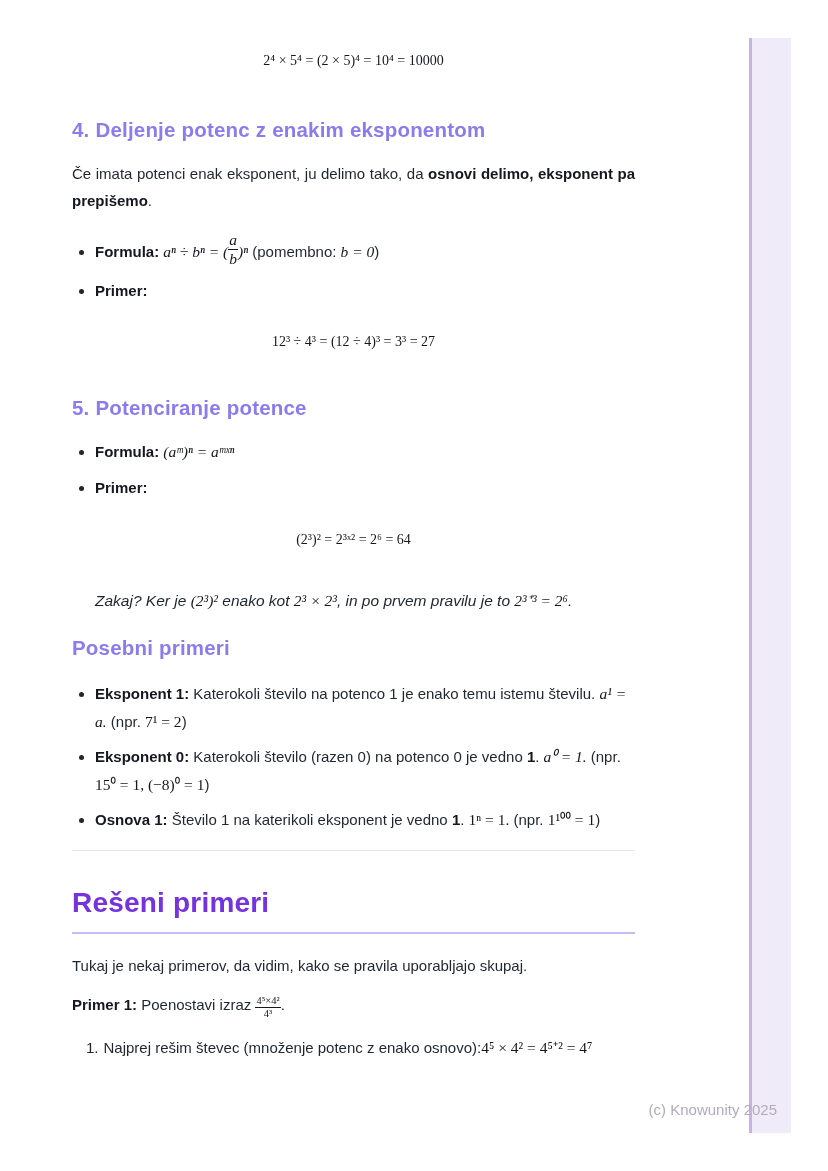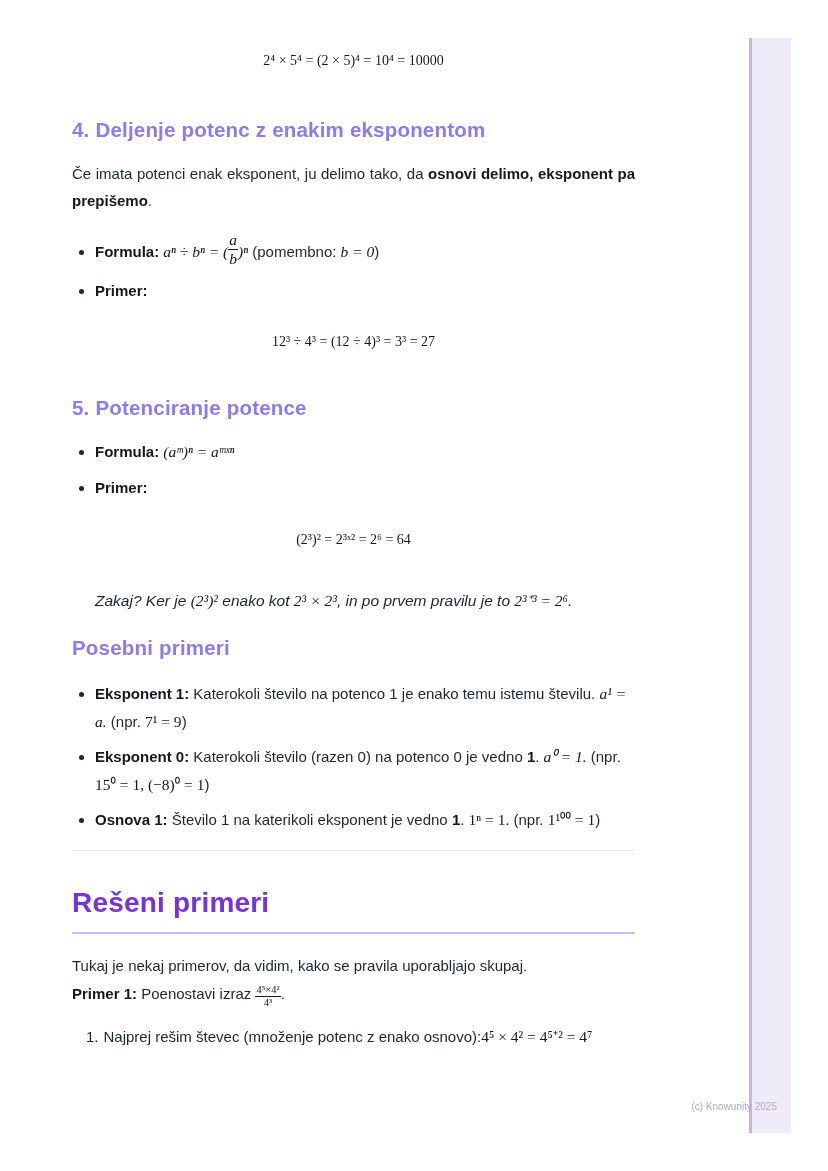--- a/index.html
+++ b/index.html
@@ -51,25 +51,25 @@
     font-size:15.5px;
   }
   .why .math{font-style:italic;}
   .hr-gray{height:1px;background:#e7e7e7;border:0;margin-top:16px;}
   h1.big{
     margin-top:32px;color:#7433dd;font-size:28px;line-height:40px;
     font-weight:700;letter-spacing:.2px;
   }
   .hr-purple{height:2px;background:#c9baf7;border:0;margin-top:9px;}
   p.intro{margin-top:18px;line-height:27px;}
-  p.primer{line-height:30px;}
+  p.primer{margin-top:11px;line-height:30px;}
   .step{margin-top:14px;padding-left:14px;line-height:27px;}
   .step-num{margin-right:5px;}
   .watermark{
-    position:absolute;top:1101px;right:51px;font-size:10px;
+    position:absolute;top:1101px;right:51px;font-size:15px;
     color:#b2abbd;z-index:5;
   }
 </style>
 </head>
 <body>
 
 <div class="side-band"></div>
 
 <div class="content">
 
@@ -94,21 +94,21 @@
     <li><b>Primer:</b></li>
   </ul>
 
   <div class="display-math f3">(2³)² = 2³ˣ² = 2⁶ = 64</div>
 
   <p class="why"><span>Zakaj? Ker je</span> <span class="math">(2³)²</span> <span>enako kot</span> <span class="math">2³ × 2³</span><span>, in po prvem pravilu je to</span> <span class="math">2³⁺³ = 2⁶</span><span>.</span></p>
 
   <h2 class="h2-posebni">Posebni primeri</h2>
 
   <ul class="blist sp">
-    <li><b>Eksponent 1:</b> <span>Katerokoli število na potenco 1 je enako temu istemu številu.</span> <span class="mvar">a¹ = a.</span> <span>(npr.</span> <span class="math">7¹ = 9</span><span>)</span></li>
+    <li><b>Eksponent 1:</b> <span>Katerokoli število na potenco 1 je enako temu istemu številu.</span> <span class="mvar">a¹ = a.</span> <span>(npr.</span> <span class="math">7¹ = 2</span><span>)</span></li>
     <li><b>Eksponent 0:</b> <span>Katerokoli število (razen 0) na potenco 0 je vedno</span> <b>1</b><span>.</span> <span class="mvar">a⁰ = 1.</span> <span>(npr.</span> <span class="math">15⁰ = 1, (−8)⁰ = 1</span><span>)</span></li>
     <li><b>Osnova 1:</b> <span>Število 1 na katerikoli eksponent je vedno</span> <b>1</b><span>.</span> <span class="math">1ⁿ = 1.</span> <span>(npr.</span> <span class="math">1¹⁰⁰ = 1</span><span>)</span></li>
   </ul>
 
   <div class="hr-gray"></div>
 
   <h1 class="big">Rešeni primeri</h1>
   <div class="hr-purple"></div>
 
   <p class="intro">Tukaj je nekaj primerov, da vidim, kako se pravila uporabljajo skupaj.</p>

